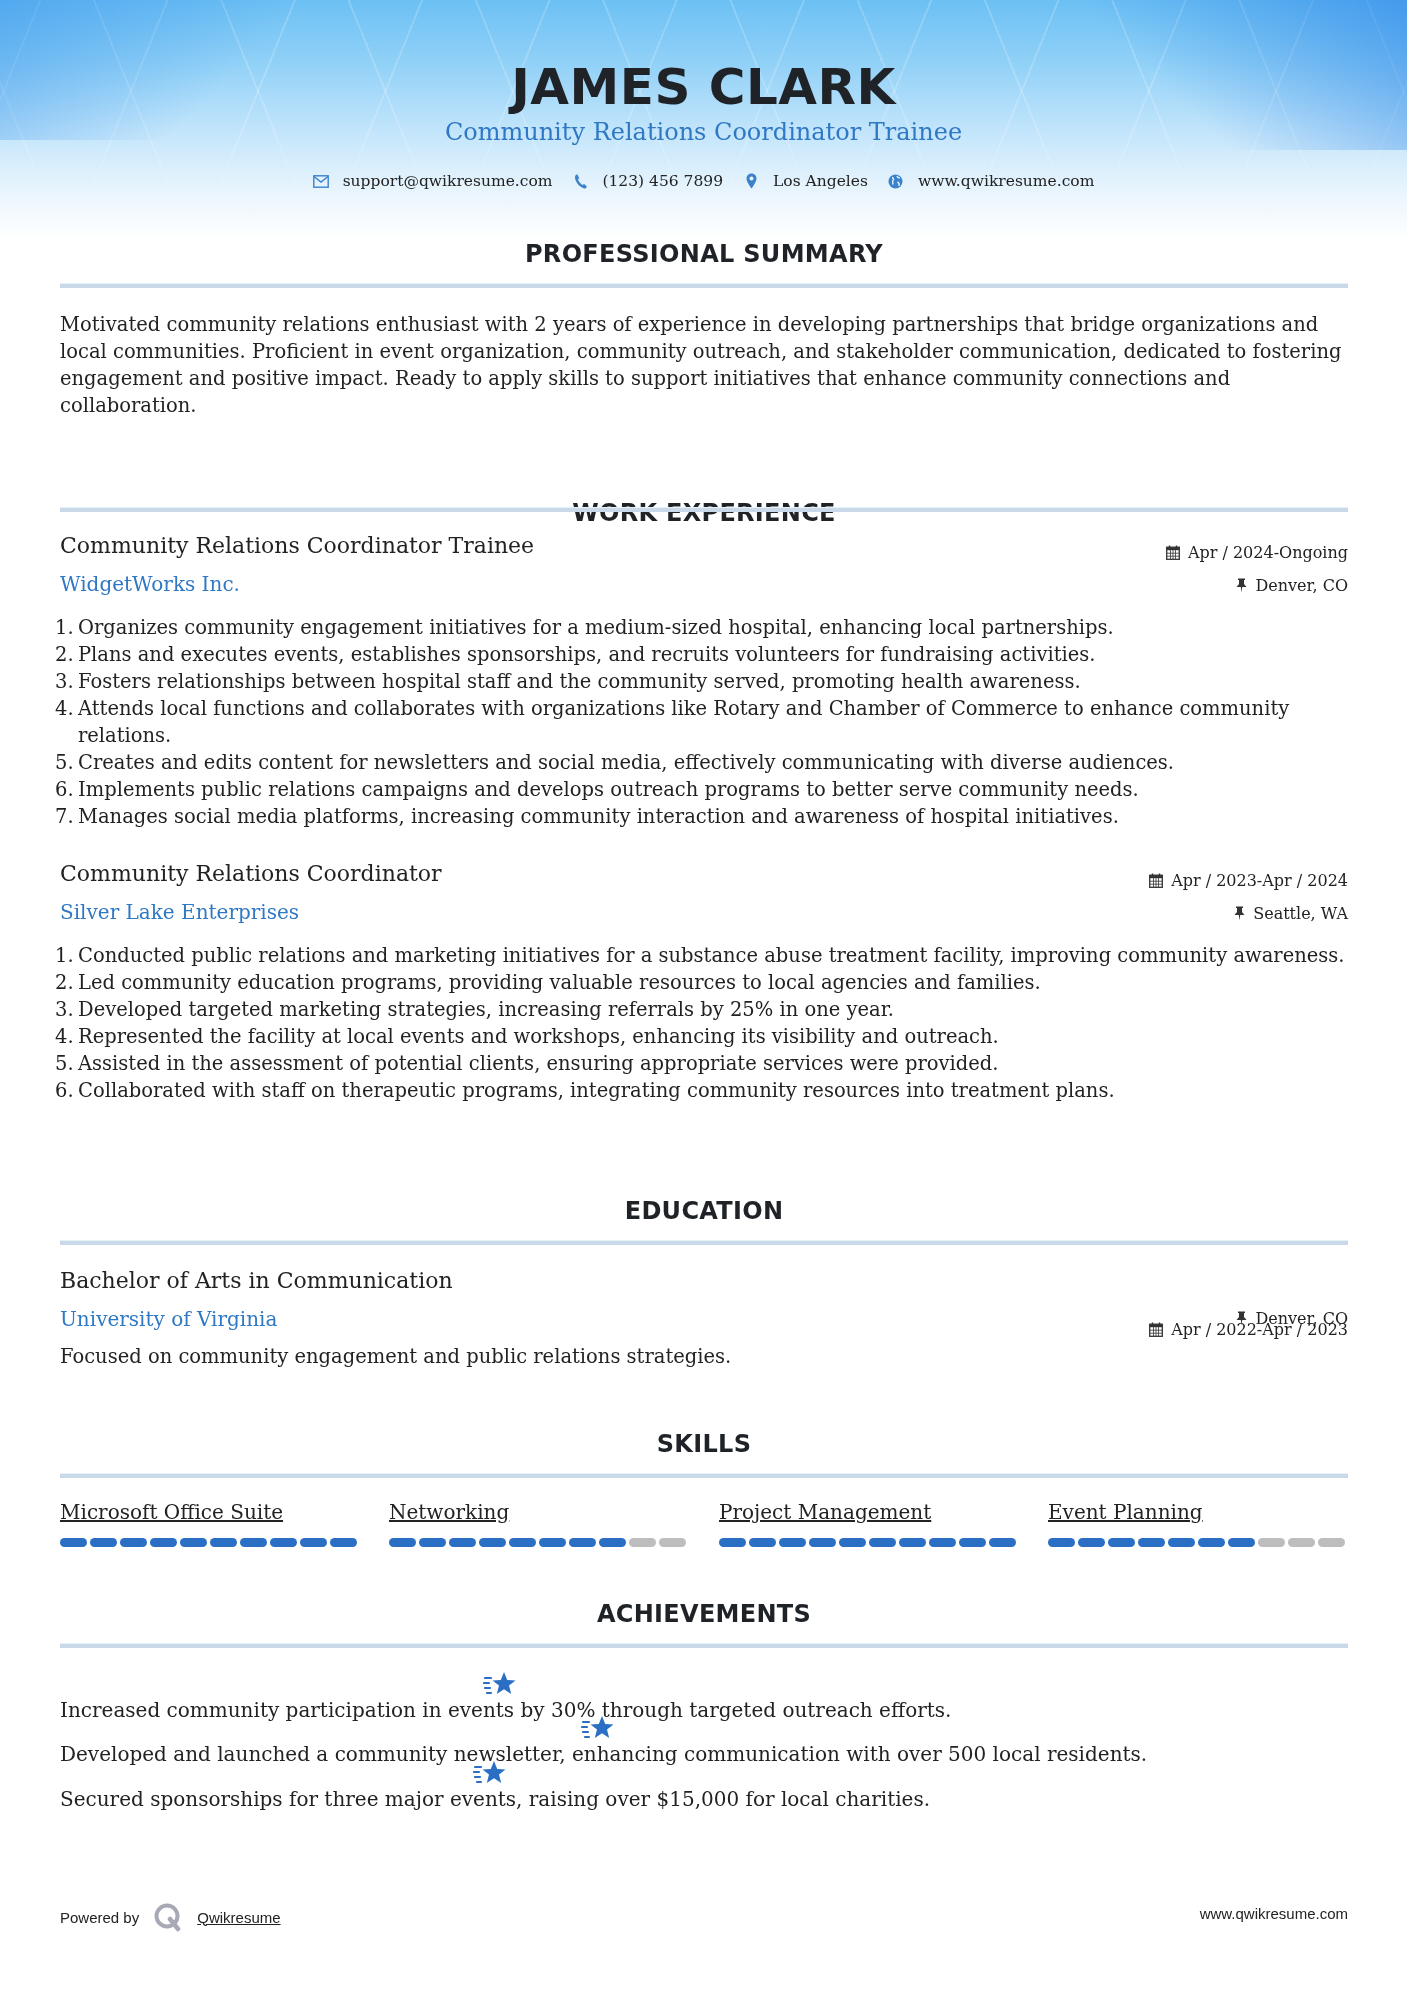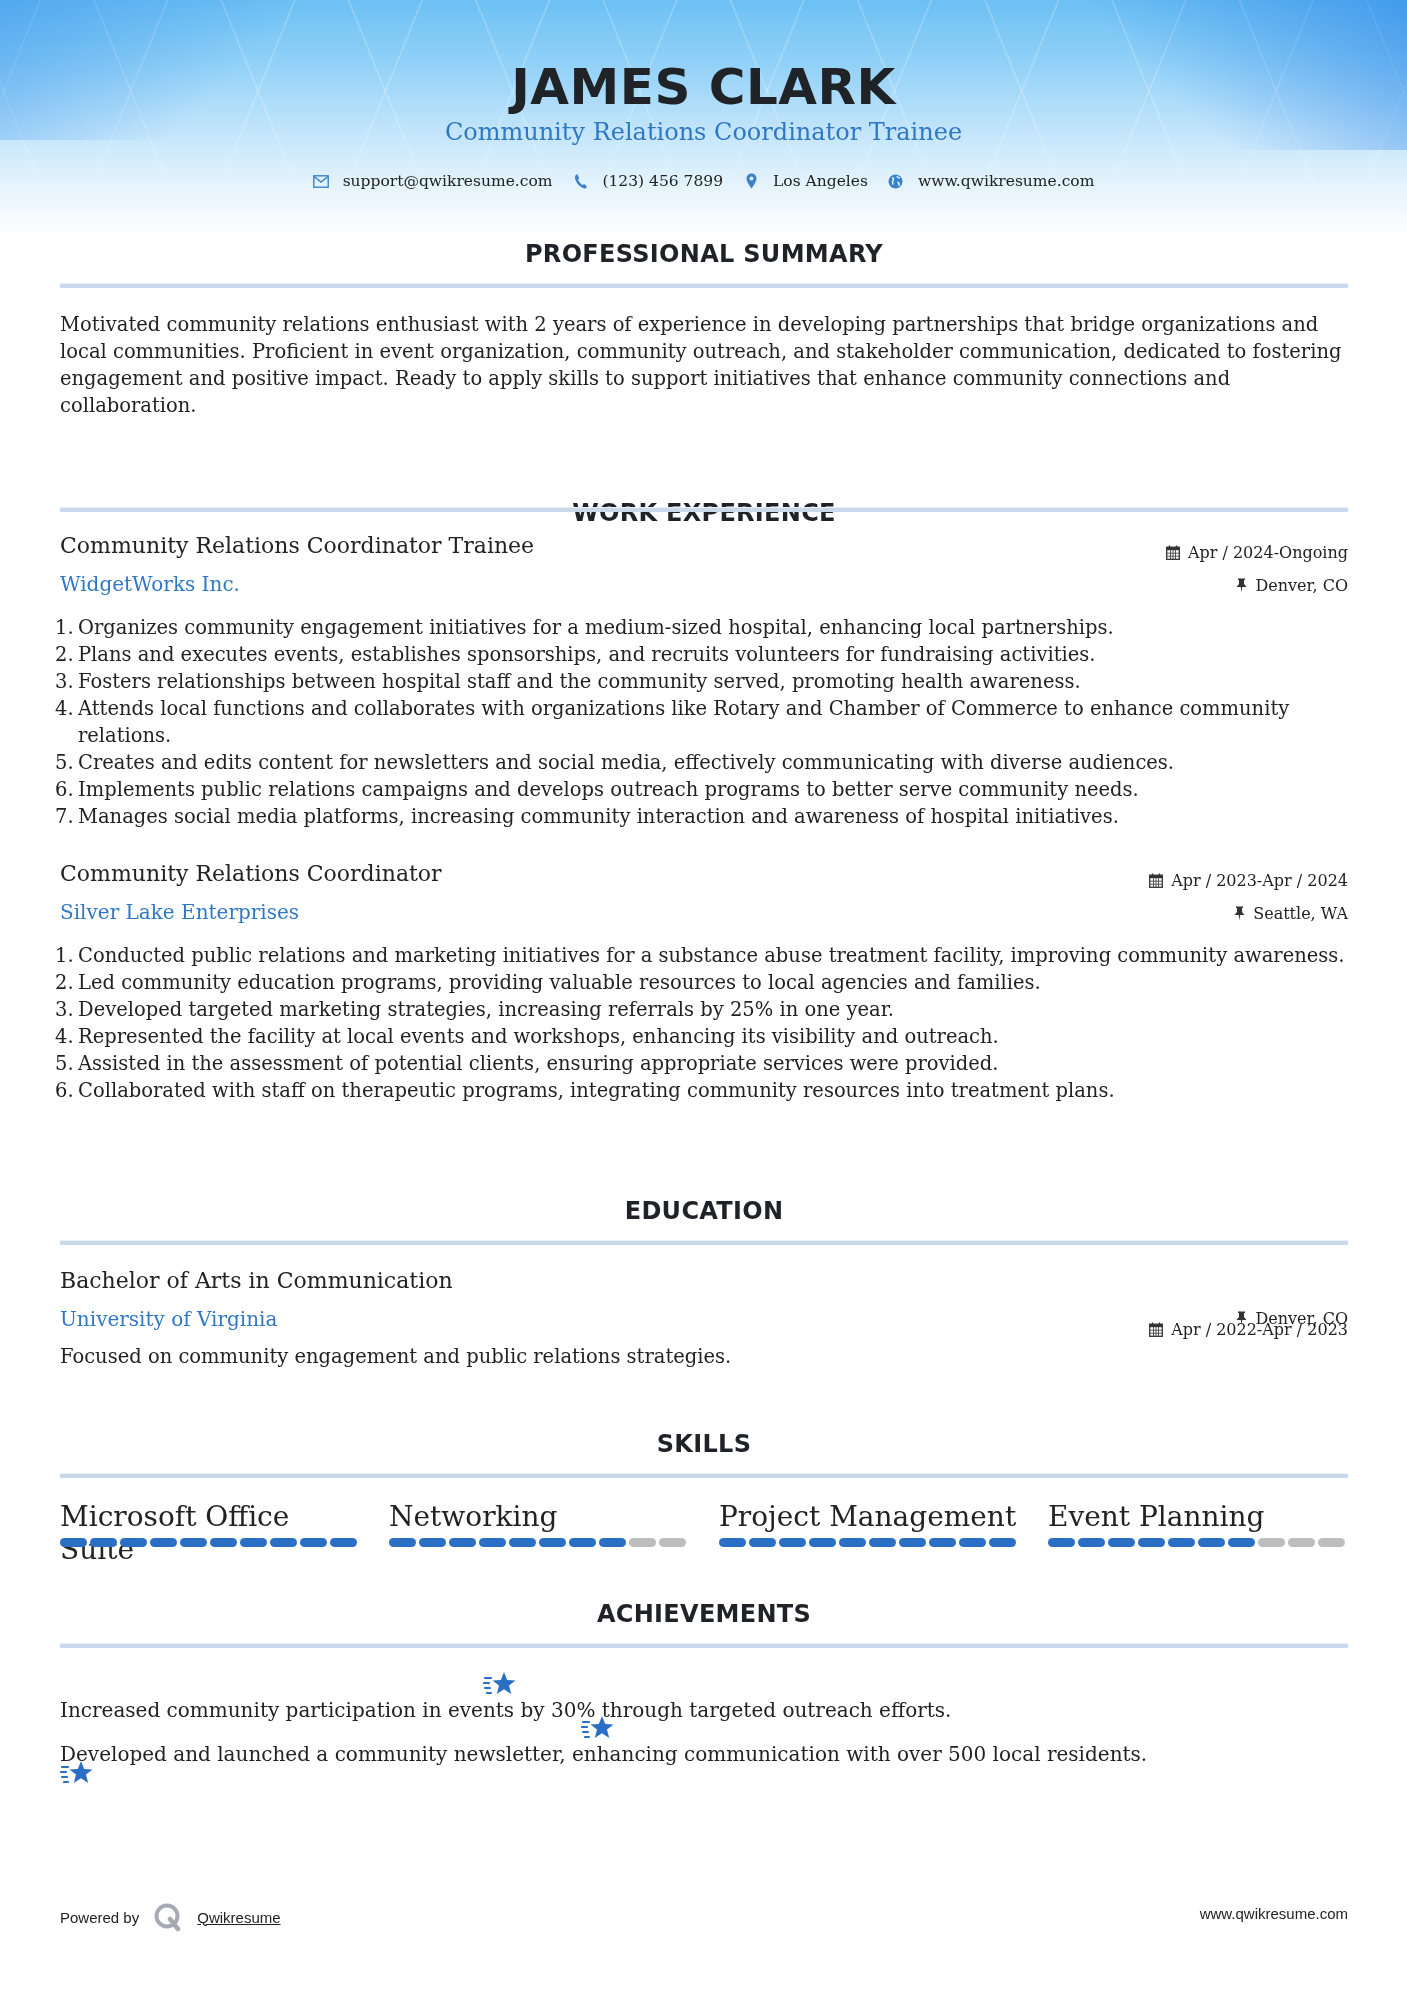--- a/index.html
+++ b/index.html
@@ -76,21 +76,21 @@
   ol.duties {
     position: absolute; left: 60px; width: 1290px;
     list-style: none; counter-reset: d;
     font-size: 19.5px; line-height: 27px; color: #222;
   }
   ol.duties li { counter-increment: d; padding-left: 18px; position: relative; }
   ol.duties li::before { content: counter(d) "."; position: absolute; left: -5px; }
 
   
   .skill { position: absolute; width: 300px; }
-  .skill-name { font-size: 28px; color: #222; height: 30px; }
+  .skill-name { font-size: 20px; color: #222; height: 30px; text-decoration: underline; }
   .bar { display: flex; gap: 3px; margin-top: 8px; }
   .seg { width: 27px; height: 9px; border-radius: 5px; background: #bdbdbd; }
   .seg.on { background: #2a6fc4; }
 
   
   .ach { position: absolute; left: 60px; display: flex; align-items: center; font-size: 20px; color: #222; flex-direction: column; }
   .ach .ic { width: 34px; height: 28px; margin-right: 11px; display: inline-flex; }
 
   
   .footer-left {
@@ -333,20 +333,21 @@
   </span>
   <span>Developed and launched a community newsletter, enhancing communication with over 500 local residents.</span>
 </div>
 <div class="ach" style="top:1759px;">
   <span class="ic">
     <svg width="34" height="28" viewBox="0 0 34 28">
         <path d="M2 8 H8 M1 13 H6 M2 18 H7 M4 23 H8" stroke="#2a6fc4" stroke-width="2.2" stroke-linecap="round"></path>
         <path d="M21 2 L24.2 10 L32.5 10.4 L26 15.6 L28.2 24 L21 19.3 L13.8 24 L16 15.6 L9.5 10.4 L17.8 10 Z" fill="#2a6fc4"></path>
       </svg>
   </span>
+  <span>Secured sponsorships for three major events, raising over $15,000 for local charities.</span>
 </div>
 
 <div class="footer-left">
   <span>Powered by</span>
   <span class="logo">
     <svg width="30" height="30" viewBox="0 0 30 30">
         <circle cx="14" cy="14" r="10.5" fill="none" stroke="#a7a9b4" stroke-width="4"></circle>
         <path d="M17 17 L25 27" stroke="#a7a9b4" stroke-width="4.5" stroke-linecap="round"></path>
       </svg>
   </span>

